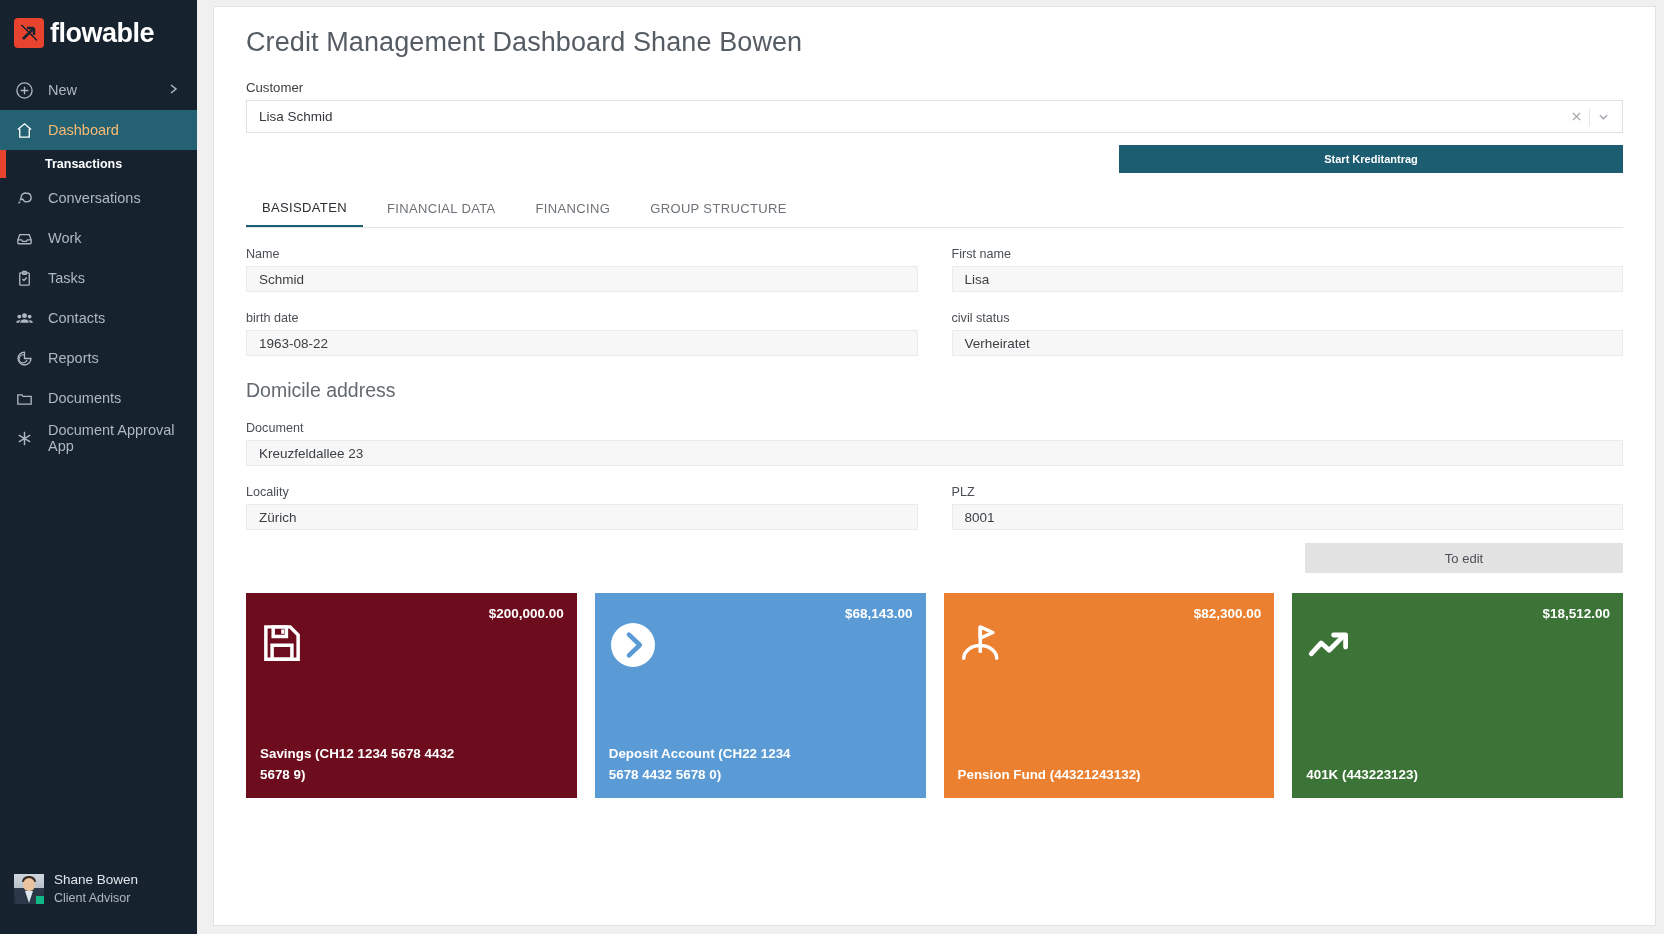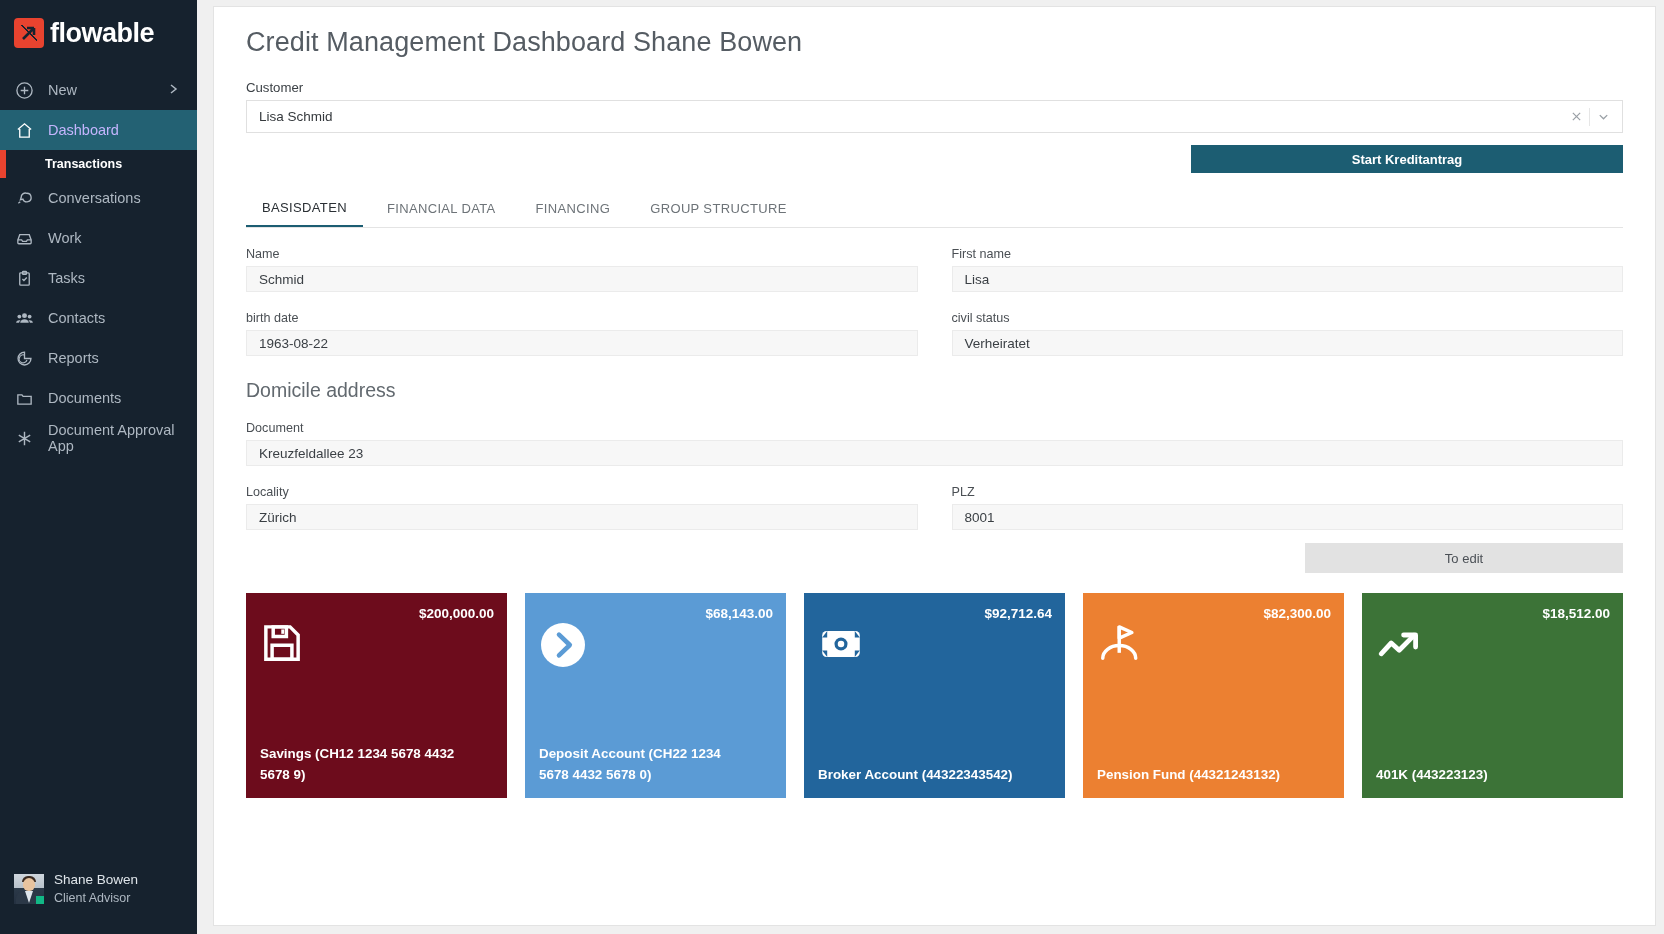--- a/index.html
+++ b/index.html
@@ -38,21 +38,21 @@
     color: #ffffff; line-height: 1;
   }
   .nav { margin-top: 4px; }
   .nav-item {
     height: 40px; display: flex; align-items: center; gap: 14px;
     padding-left: 14px; font-size: 14.5px; color: #aeb8c2; cursor: pointer;
     position: relative;
   }
   .nav-item .ico { width: 20px; height:20px; display:flex; align-items:center; justify-content:center; flex:0 0 20px; }
   .nav-item .ico svg { display:block; }
-  .nav-item.active { background: #236173; color: #c4b5fd; }
+  .nav-item.active { background: #236173; color: #fdba74; }
   .nav-item.active .ico svg { stroke: #ffffff; }
   .nav-item .chev { margin-left: auto; margin-right: 18px; }
   .nav-sub {
     height: 28px; display:flex; align-items:center; padding-left: 42px;
     font-size: 12.5px; font-weight: 700; color: #ffffff; cursor: pointer;
     border-left: 3px solid #e8432f; margin-left: 0; position: relative;
   }
   .nav-sub::before{
     content:""; position:absolute; left:0; top:0; bottom:0; width:3px; background:#e8432f;
   }
@@ -94,22 +94,22 @@
     height: 33px; border: 1px solid #e0e0e0; background:#fff;
     display:flex; align-items:center; padding: 0 6px 0 12px;
     font-size: 13.5px; color: #35393d;
   }
   .select-box .val { flex: 1 1 auto; }
   .sel-btn { width: 26px; height: 28px; display:flex; align-items:center; justify-content:center; color:#9aa0a6; cursor:pointer;}
   .sel-sep { width:1px; height:18px; background:#e6e6e6; }
 
   .btn-row { display:flex; justify-content:flex-end; margin-top: 12px; }
   .btn-primary {
-    background: #1c5d72; color:#fff; font-size: 13px; font-weight:700;
-    width: 432px; height: 28px; display:flex; align-items:center; justify-content:center;
+    background: #1c5d72; color:#fff; font-size: 11px; font-weight:700;
+    width: 504px; height: 28px; display:flex; align-items:center; justify-content:center;
     cursor:pointer; border:none;
   }
 
   .tabs { display:flex; gap:8px; border-bottom: 1px solid #e4e4e4; margin-top: 17px; }
   .tab {
     font-size: 13px; color:#6d7378; letter-spacing:0.35px;
     padding: 10px 16px 10px 16px; cursor:pointer; background:none; border:none;
     font-family: inherit;
   }
   .tab.active { color:#2a2f34; border-bottom: 2px solid #1c5d72; }
@@ -383,32 +383,20 @@
           <span class="amount">$68,143.00</span>
           <span class="tile-ico">
             <svg width="48" height="48" viewBox="0 0 24 24">
               <circle cx="12" cy="12" r="11" fill="#ffffff"></circle>
               <path d="M10 6.8l5.4 5.2-5.4 5.2" fill="none" stroke="#5b9bd5" stroke-width="2.3" stroke-linecap="round" stroke-linejoin="round"></path>
             </svg>
           </span>
           <span class="tile-label">Deposit Account (CH22 1234 5678 4432 5678 0)</span>
         </div>
 
-        <div class="tile" style="background:#22659c">
-          <span class="amount">$92,712.64</span>
-          <span class="tile-ico">
-            <svg width="46" height="46" viewBox="0 0 24 24">
-              <rect x="2.2" y="5.2" width="19.6" height="13.6" rx="2.2" fill="#ffffff"></rect>
-              <circle cx="12" cy="12" r="3.4" fill="#22659c"></circle>
-              <circle cx="12" cy="12" r="1.7" fill="#ffffff"></circle>
-              <path d="M2.2 8.6h2.6v-3.4M21.8 8.6h-2.6v-3.4M2.2 15.4h2.6v3.4M21.8 15.4h-2.6v3.4" fill="#22659c"></path>
-            </svg>
-          </span>
-          <span class="tile-label">Broker Account (44322343542)</span>
-        </div>
 
         <div class="tile" style="background:#ec8031">
           <span class="amount">$82,300.00</span>
           <span class="tile-ico">
             <svg width="46" height="46" viewBox="0 0 24 24" fill="none" stroke="#fff" stroke-width="1.8" stroke-linejoin="round">
               <path d="M11.6 2.6v14"></path>
               <path d="M11.6 3.1l6.6 2.9-6.6 2.9z"></path>
               <path d="M3 19.4c0-3.6 3.8-6.6 8.6-6.6s8.6 3 8.6 6.6" stroke-linecap="round"></path>
             </svg>
           </span>

